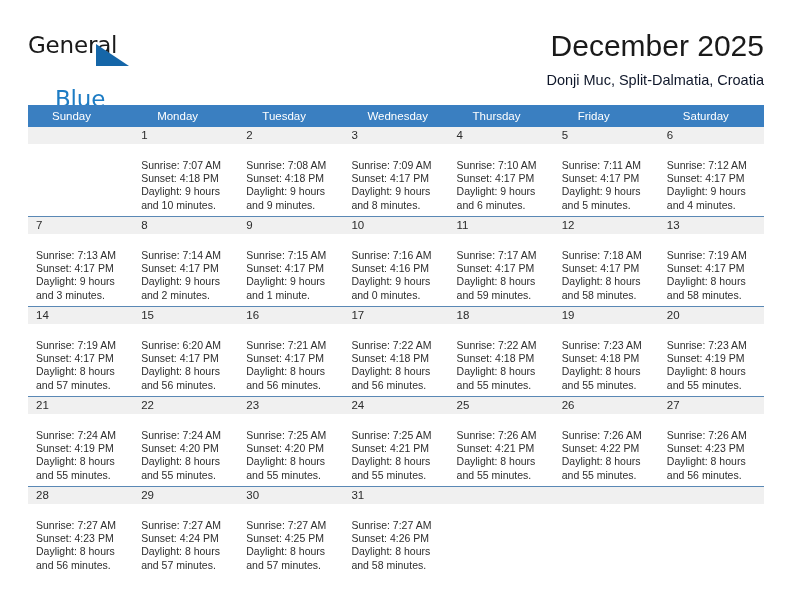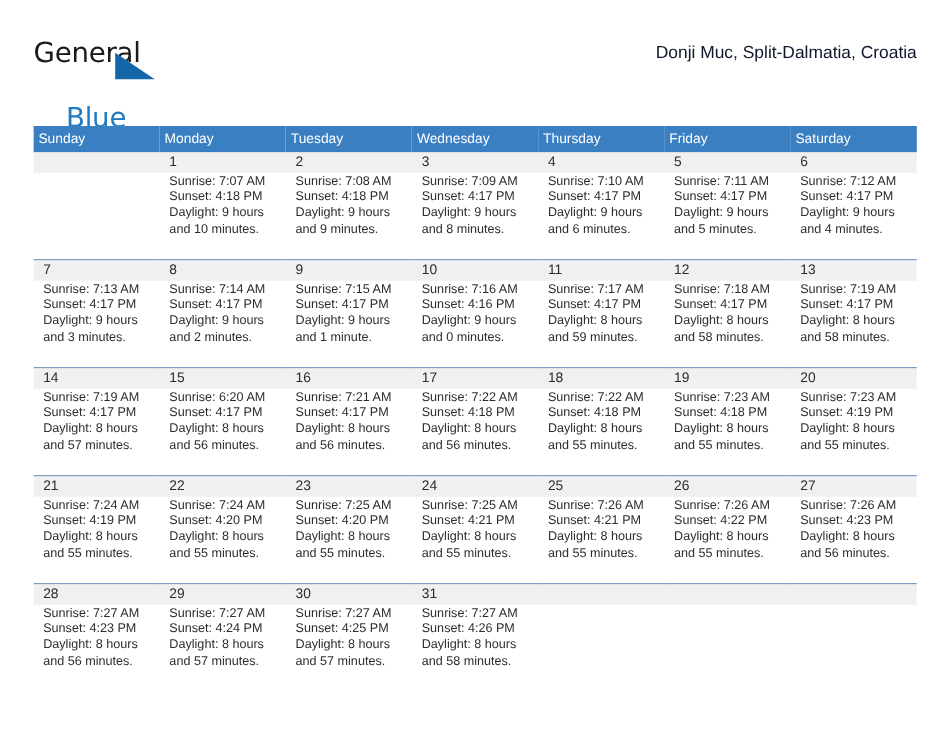--- a/index.html
+++ b/index.html
@@ -97,21 +97,21 @@
     width: 736px;
     border-collapse: collapse;
     table-layout: fixed;
   }
   .calendar th {
     background: #3a7fc1;
     color: #ffffff;
     font-size: 11.5px;
     font-weight: 400;
     text-align: left;
-    padding: 5px 0 5px 4px;
+    padding: 5px 0 5px 24px;
     height: 12px;
     border: none;
   }
   .calendar td {
     vertical-align: top;
     padding: 0;
     border: none;
     width: 105.14px;
     height: 89px;
   }
@@ -123,21 +123,21 @@
   .daynum-band {
     background: #f0f0f0;
     height: 17px;
     line-height: 17px;
     padding-left: 8px;
     font-size: 11.5px;
     color: #2b2b2b;
     box-sizing: border-box;
   }
   .detail {
-    padding: 1px 5px 0 8px;
+    padding: 15px 5px 0 8px;
     font-size: 10.5px;
     line-height: 13.2px;
     color: #2d2d2d;
   }
   .detail div {
     white-space: nowrap;
   }
   tr.week-row td {
     border-top: 1px solid #5a88b5;
   }
@@ -152,20 +152,21 @@
 
   <div class="header">
 
     <div class="brand">
       <span class="brand-general">General</span>
       <span class="brand-triangle"></span>
       <span class="brand-blue">Blue</span>
     </div>
 
     <div class="title-block">
+      <div class="cal-title">December 2025</div>
       <div class="cal-subtitle">Donji Muc, Split-Dalmatia, Croatia</div>
     </div>
 
   </div>
 
   <table class="calendar">
     <thead>
       <tr>
         <th>Sunday</th>
         <th>Monday</th>

